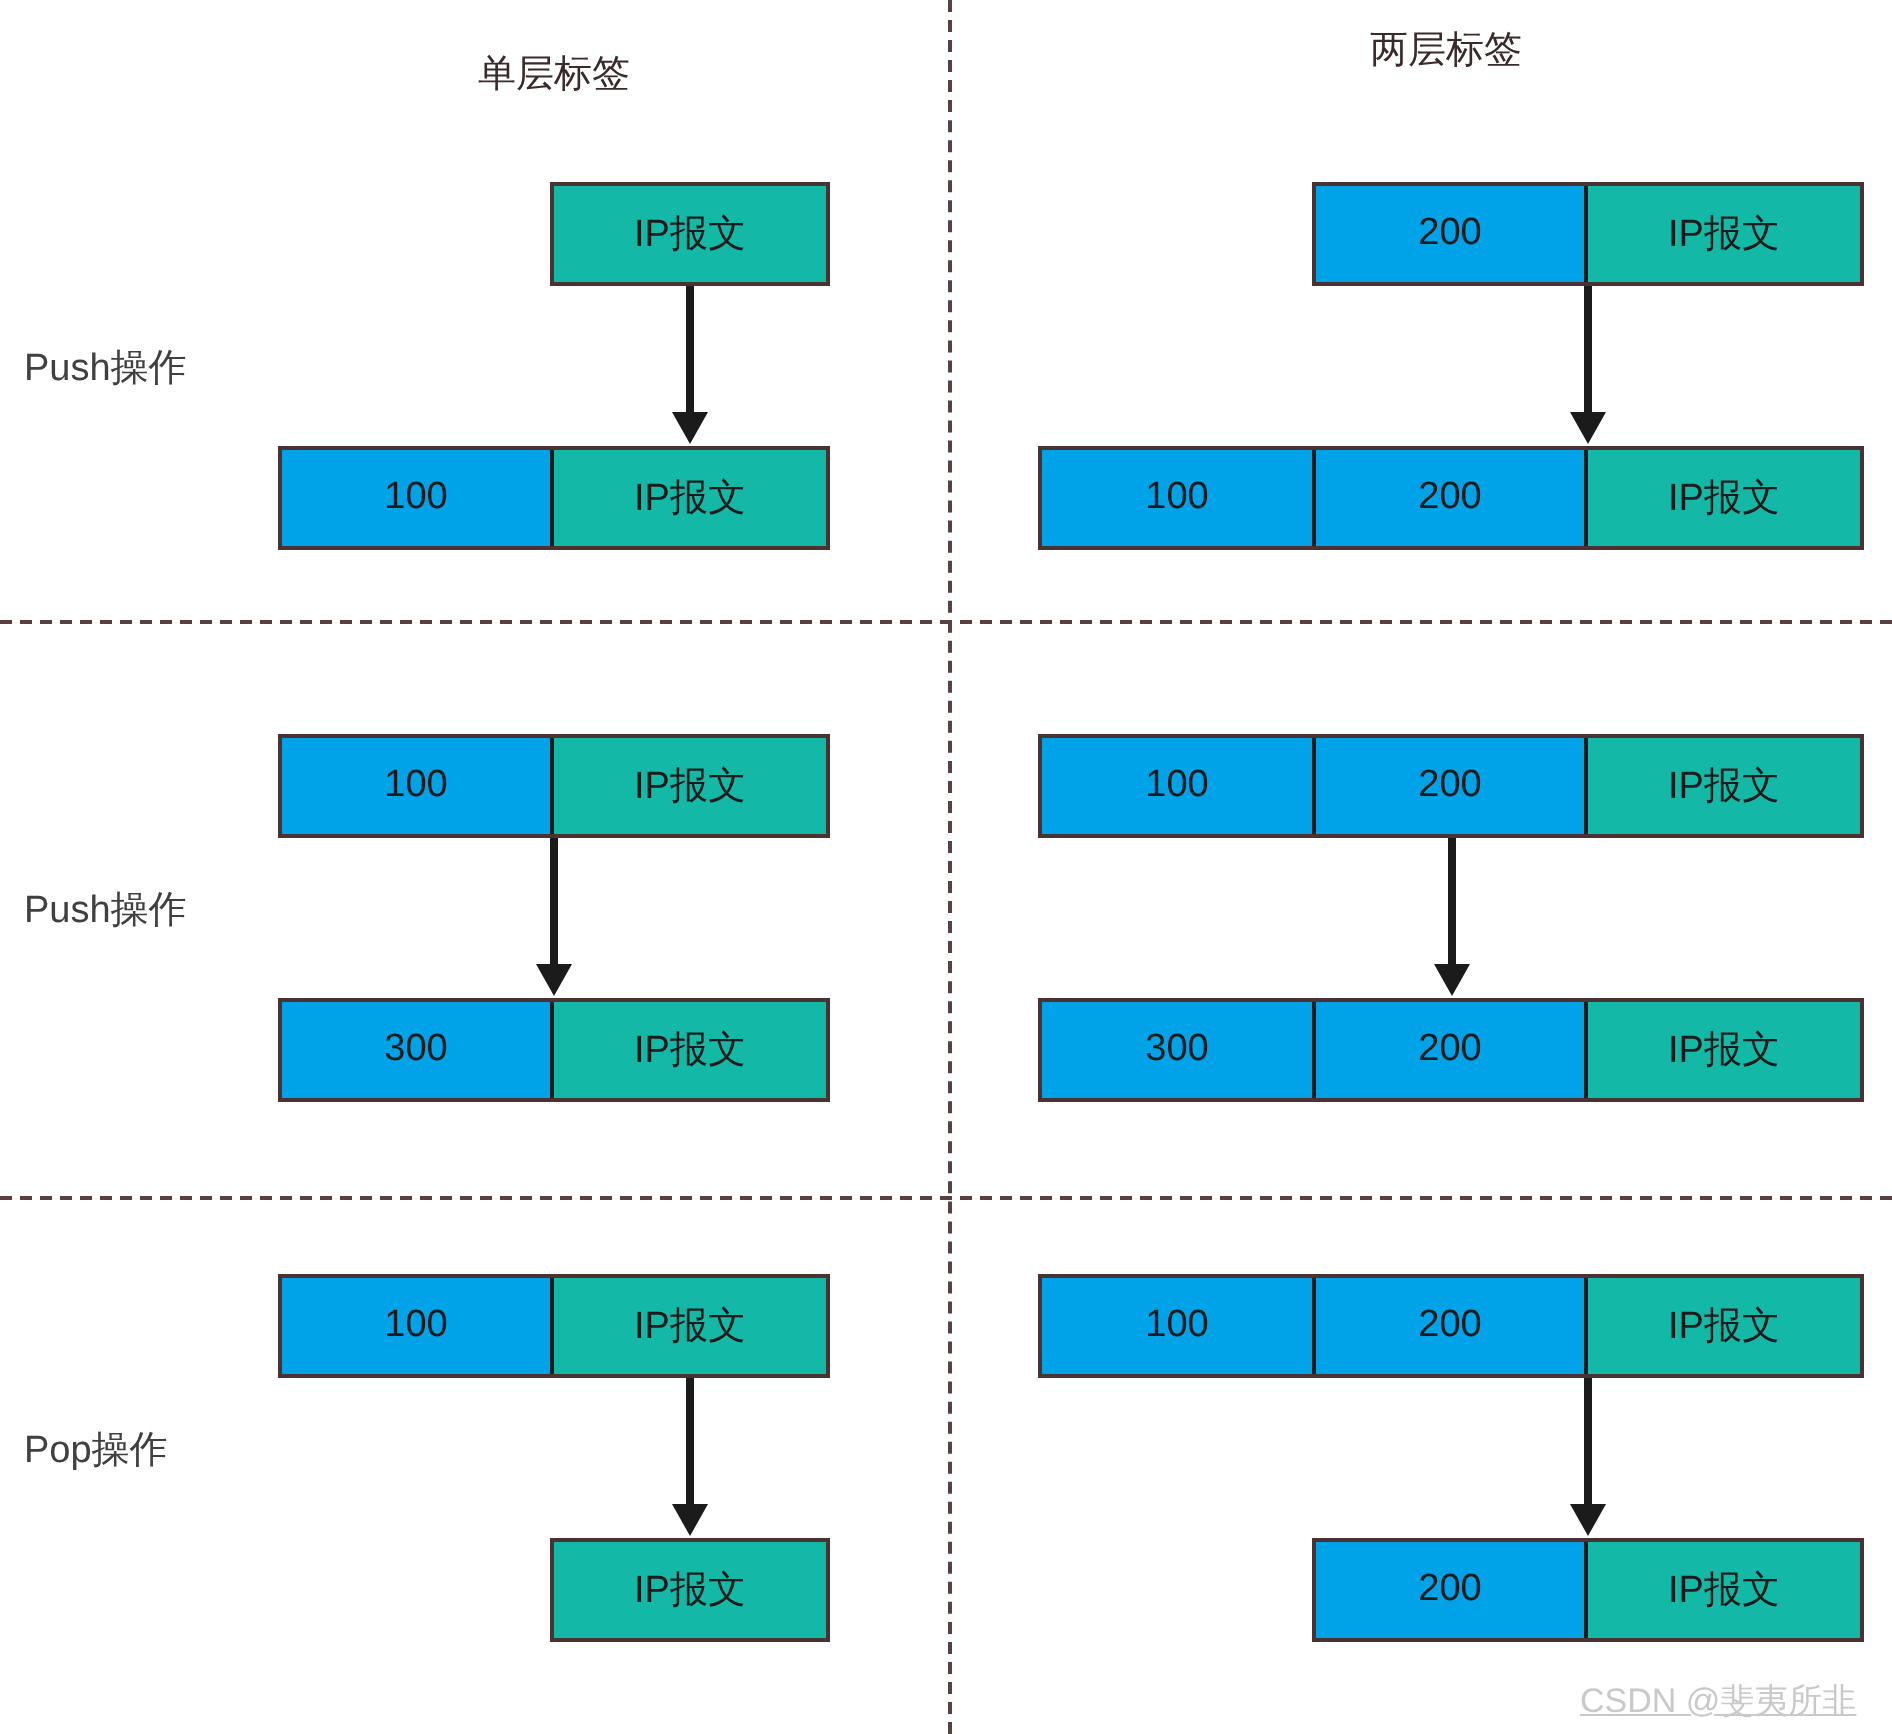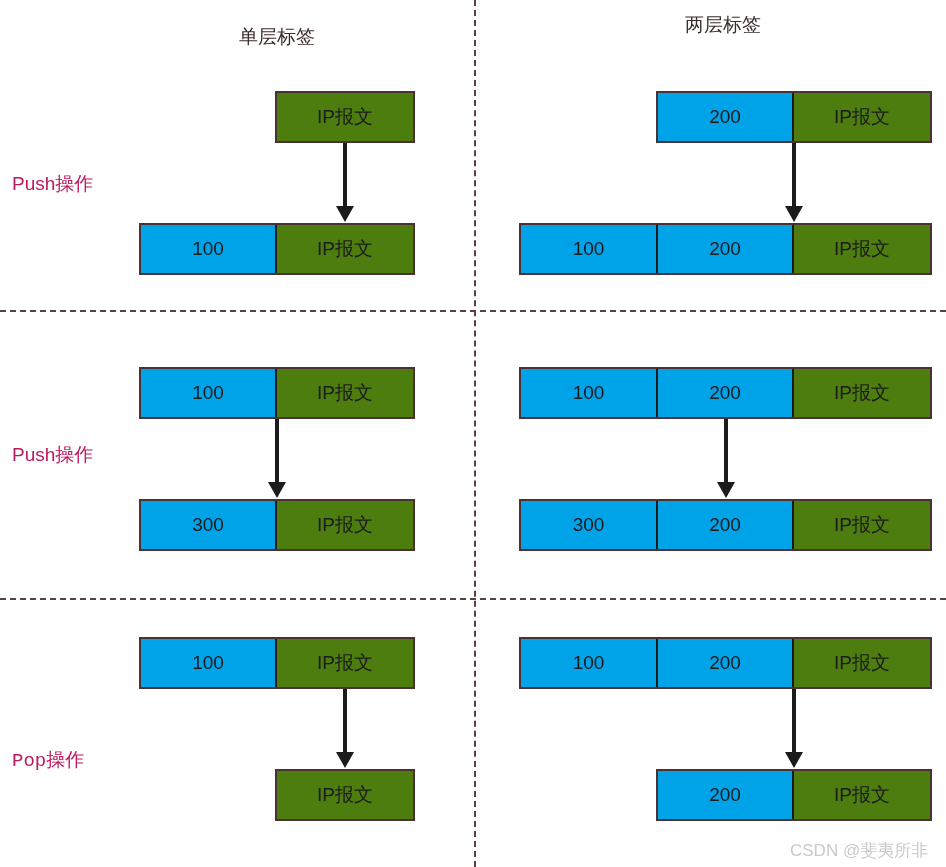--- a/index.html
+++ b/index.html
@@ -40,21 +40,21 @@
     font-size: 19px;
     color: #3a2a2a;
     white-space: nowrap;
     transform: translateX(-50%);
   }
 
   
   .row-label {
     position: absolute;
     font-size: 19px;
-    color: #be185d;
+    color: #404040;
     white-space: nowrap;
   }
 
   
   .packet {
     position: absolute;
     display: flex;
     box-sizing: border-box;
     border: 2px solid #4a3232;
     background: #ffffff;
@@ -67,21 +67,21 @@
     justify-content: center;
     font-size: 19px;
     color: #1b1b1b;
     height: 100%;
   }
   .cell.label {
     background: #00a2e8;
     border-right: 2px solid #1b1b1b;
   }
   .cell.payload {
-    background: #4d7c0f;
+    background: #14b8a6;
     text-align: right;
   }
 
   
   .arrow {
     position: absolute;
     width: 4px;
     background: #1b1b1b;
   }
   .arrow-head {
@@ -109,21 +109,21 @@
 
   <div class="v-divider" style="left:474px;"></div>
   <div class="h-divider" style="top:310px;"></div>
   <div class="h-divider" style="top:598px;"></div>
 
   <div class="col-title" style="left:277px; top:24px;">单层标签</div>
   <div class="col-title" style="left:723px; top:12px;">两层标签</div>
 
   <div class="row-label" style="left:12px; top:171px;">Push操作</div>
   <div class="row-label" style="left:12px; top:442px;">Push操作</div>
-  <div class="row-label" style="left:12px; top:747px;font-family:Liberation Mono, monospace;">Pop操作</div>
+  <div class="row-label" style="left:12px; top:712px;">Pop操作</div>
 
   <div class="packet" style="left:275px; top:91px; width:140px;">
     <div class="cell payload" style="width:140px;">IP报文</div>
   </div>
   <div class="arrow" style="left:343px; top:143px; height:72px;"></div>
   <div class="arrow-head" style="left:345px; top:206px;"></div>
 
   <div class="packet" style="left:139px; top:223px; width:276px;">
     <div class="cell label" style="width:138px;">100</div>
     <div class="cell payload" style="width:138px;">IP报文</div>
@@ -185,15 +185,15 @@
     <div class="cell payload" style="width:136px;">IP报文</div>
   </div>
   <div class="arrow" style="left:792px; top:689px; height:64px;"></div>
   <div class="arrow-head" style="left:794px; top:752px;"></div>
 
   <div class="packet" style="left:656px; top:769px; width:276px;">
     <div class="cell label" style="width:138px;">200</div>
     <div class="cell payload" style="width:138px;">IP报文</div>
   </div>
 
-  <div class="watermark" style="left:790px; top:839px;">CSDN @斐夷所非</div>
+  <div class="watermark" style="left:790px; top:839px;text-decoration:underline;">CSDN @斐夷所非</div>
 
 </div>
 
 </body></html>

